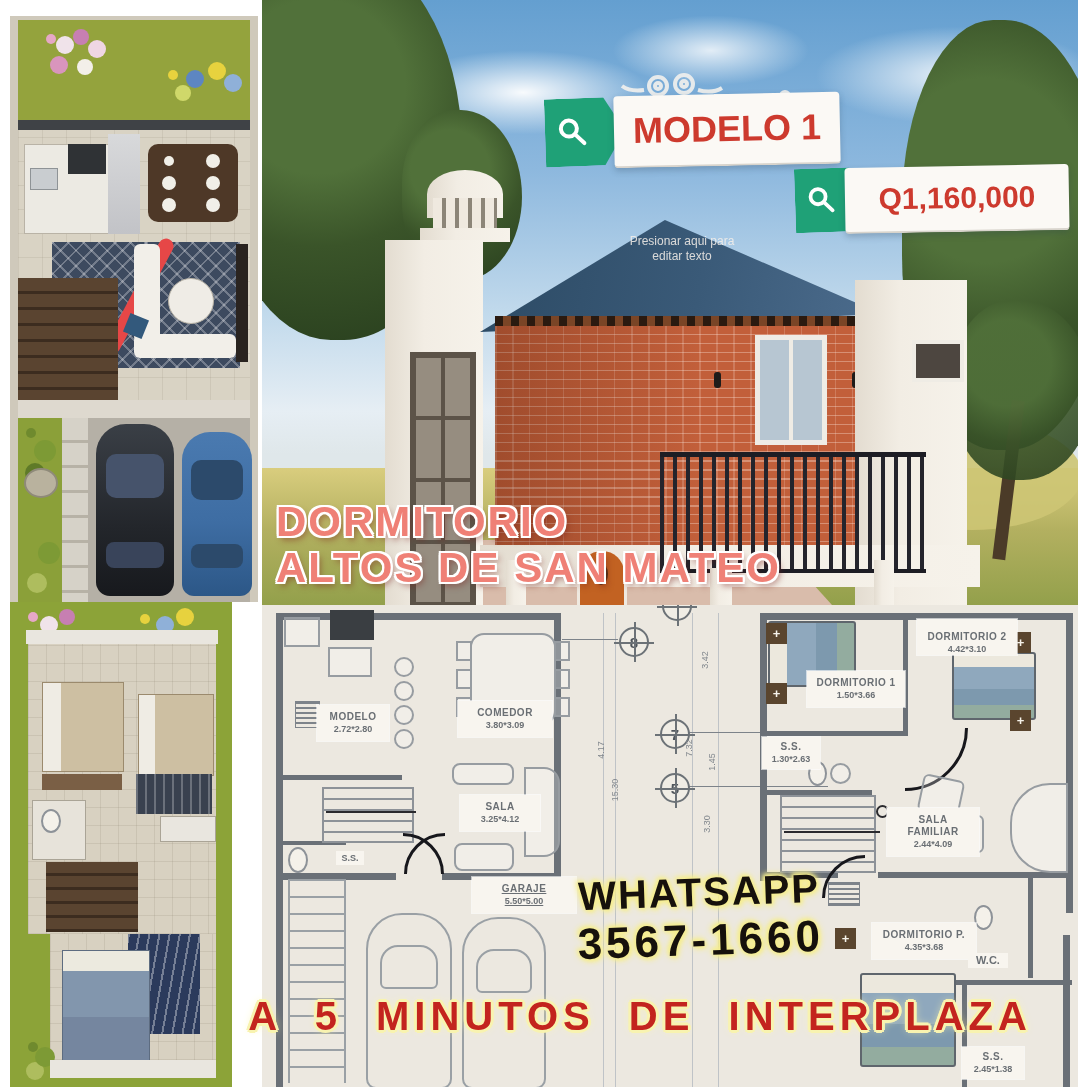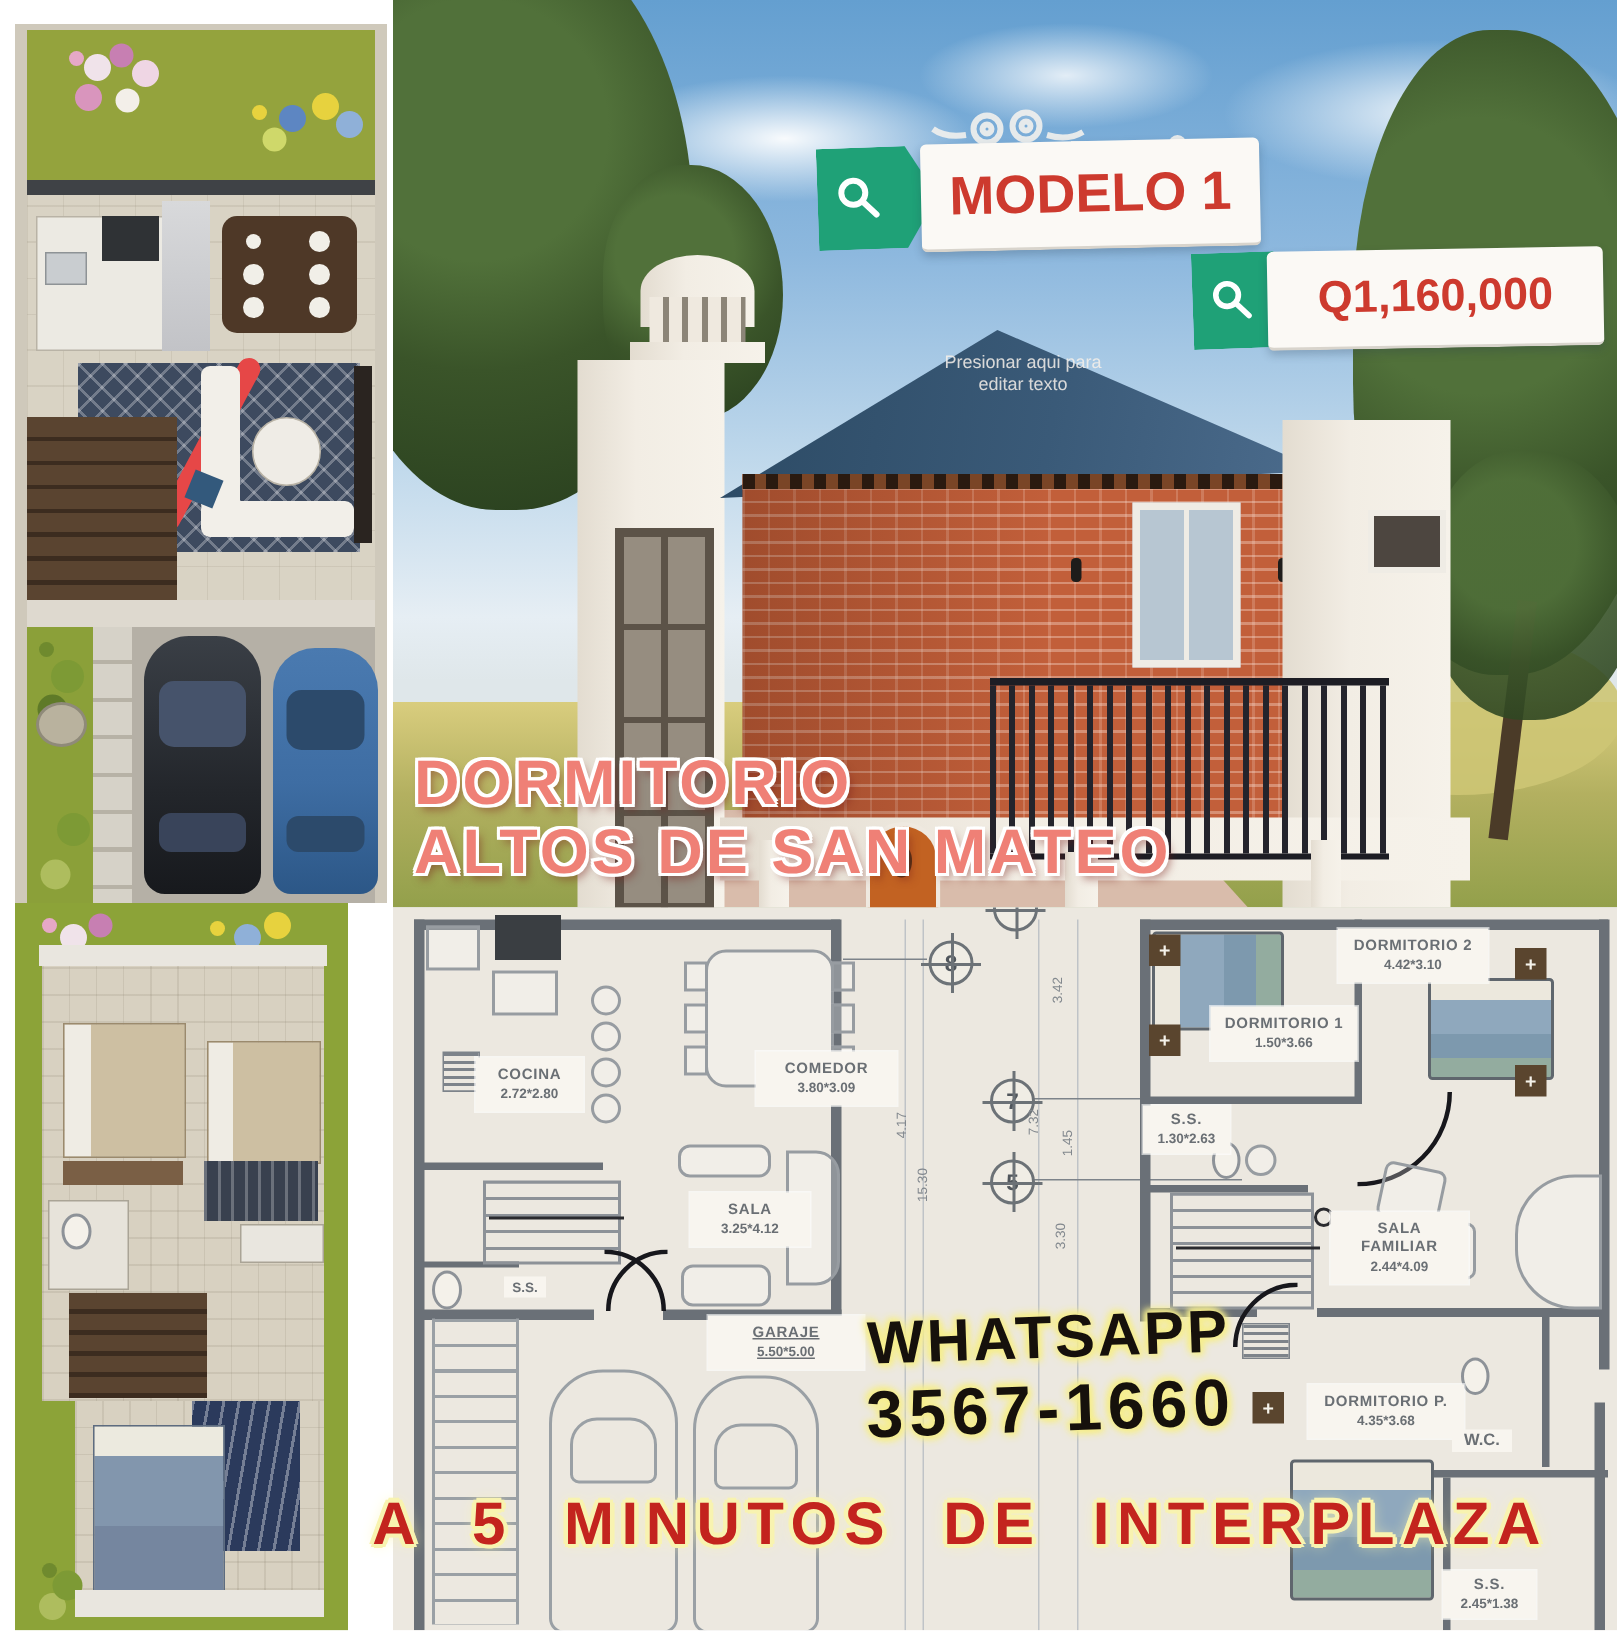--- a/index.html
+++ b/index.html
@@ -278,24 +278,24 @@
     <div class="abs arc" style="left:142px;top:228px;width:76px;height:76px;transform:scaleX(-1);"></div>
     <div class="abs ladder" style="left:26px;top:274px;width:54px;height:204px;"></div>
     <div class="abs car-outline" style="left:104px;top:308px;width:82px;height:172px;">
       <div class="abs car-glass" style="left:12px;top:30px;width:54px;height:40px;"></div>
     </div>
     <div class="abs car-outline" style="left:200px;top:312px;width:80px;height:168px;">
       <div class="abs car-glass" style="left:12px;top:30px;width:52px;height:40px;"></div>
     </div>
 
     <div class="abs room-label" style="left:55px;top:100px;width:72px;height:36px;">
-      <div class="nm">COCINA</div>
+      <div class="nm">MODELO</div>
       <div class="dm">2.72*2.80</div>
     </div>
-    <div class="abs room-label" style="left:196px;top:96px;width:94px;height:36px;margin-left:46px;">
+    <div class="abs room-label" style="left:196px;top:96px;width:94px;height:36px;">
       <div class="nm">COMEDOR</div>
       <div class="dm">3.80*3.09</div>
     </div>
     <div class="abs room-label" style="left:198px;top:190px;width:80px;height:36px;">
       <div class="nm">SALA</div>
       <div class="dm">3.25*4.12</div>
     </div>
     <div class="abs room-label" style="left:210px;top:272px;width:104px;height:36px;text-decoration:underline;">
       <div class="nm">GARAJE</div>
       <div class="dm">5.50*5.00</div>
@@ -351,21 +351,21 @@
     <div class="abs furn" style="left:700px;top:210px;width:18px;height:34px;border-radius:6px;"></div>
     <div class="abs hatch" style="left:566px;top:277px;width:30px;height:22px;"></div>
     <div class="abs bed vert" style="left:598px;top:368px;width:92px;height:90px;"></div>
     <div class="abs nstand" style="left:573px;top:323px;">+</div>
     <div class="abs toilet" style="left:712px;top:300px;width:15px;height:21px;"></div>
 
     <div class="abs room-label" style="left:545px;top:66px;width:98px;height:36px;">
       <div class="nm">DORMITORIO 1</div>
       <div class="dm">1.50*3.66</div>
     </div>
-    <div class="abs room-label" style="left:630px;top:14px;width:100px;height:36px;">
+    <div class="abs room-label" style="left:655px;top:14px;width:100px;height:36px;justify-content:flex-end;">
       <div class="nm">DORMITORIO 2</div>
       <div class="dm">4.42*3.10</div>
     </div>
     <div class="abs room-label" style="left:500px;top:132px;width:58px;height:32px;">
       <div class="nm">S.S.</div>
       <div class="dm">1.30*2.63</div>
     </div>
     <div class="abs room-label" style="left:625px;top:203px;width:92px;height:48px;">
       <div class="nm" style="width:60px;">SALA FAMILIAR</div>
       <div class="dm">2.44*4.09</div>

